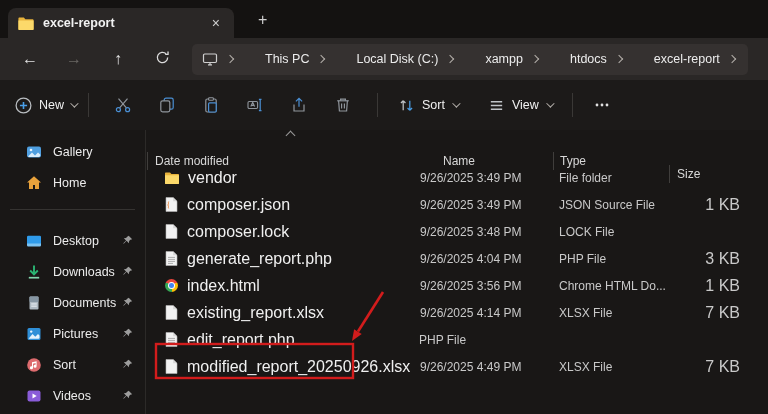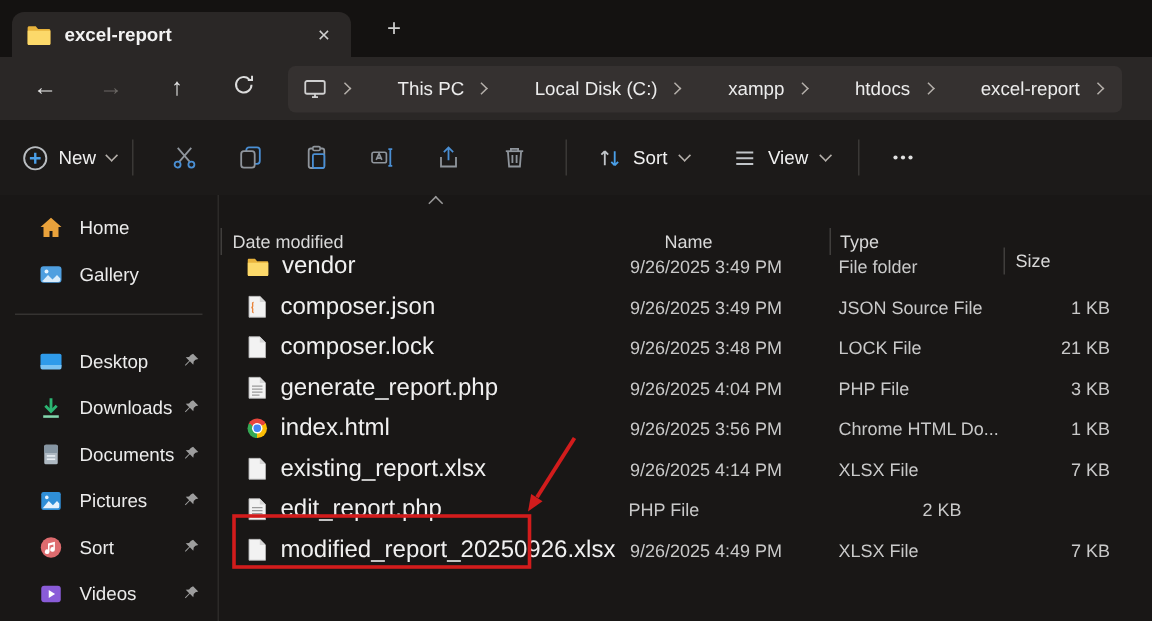--- a/index.html
+++ b/index.html
@@ -50,21 +50,21 @@
   .h-name{padding-left:30px;}
   .h-date{padding-left:7px;}
   .h-type{padding-left:6px;}
   .h-size{padding-left:7px;margin-top:27px;}
   .row{height:27px;}
   .c-name{display:flex;align-items:center;padding-left:18px;box-sizing:border-box;overflow:hidden;}
   .fname{font-size:16px;color:#f0f0f0;margin-left:9px;white-space:nowrap;}
   .c-date,.c-type{font-size:12px;color:#c9c9c9;white-space:nowrap;}
   .c-date{padding-left:7px;}
   .c-type{padding-left:6px;}
-  .c-size{font-size:12px;color:#c9c9c9;text-align:right;padding-right:28px;}
+  .c-size{font-size:16px;color:#c9c9c9;text-align:right;padding-right:28px;}
   .fi{flex:0 0 auto;display:inline-flex;}
   
   .chrome{width:13px;height:13px;border-radius:50%;position:relative;
           background:conic-gradient(from -60deg,#e8453c 0 120deg,#fcbd06 0 240deg,#35a854 0);}
   .chrome::before{content:"";position:absolute;inset:3px;border-radius:50%;background:#fff;}
   .chrome::after{content:"";position:absolute;inset:4.2px;border-radius:50%;background:#4285f4;}
   .overlay{position:absolute;inset:0;pointer-events:none;z-index:40;}
 </style>
 </head>
 <body>
@@ -198,34 +198,34 @@
         </svg>
     </div>
   </div>
 
   <div class="content">
 
     <div class="sidebar">
       <div class="side-item">
         <span class="fi">
           <svg width="16" height="16" viewBox="0 0 16 16">
-              <path d="M8 1.2 1 7.4h2V14h4v-4h2v4h4V7.4h2z" fill="#e9a23b"></path>
-            </svg>
-        </span>
-        <span class="lbl">Home</span>
-      </div>
-      <div class="side-item">
-        <span class="fi">
-          <svg width="16" height="16" viewBox="0 0 16 16">
               <rect x="1" y="2.5" width="14" height="11" rx="2" fill="#4f9fe0"></rect>
               <path d="M2 12.6 6 8.4l3 3 3-3 2.2 2.2v1a1.4 1.4 0 0 1-1.4 1.4H3.4A1.4 1.4 0 0 1 2 11.6z" fill="#d9ecfb"></path>
               <circle cx="5" cy="6" r="1.3" fill="#e8f4ff"></circle>
             </svg>
         </span>
         <span class="lbl">Gallery</span>
+      </div>
+      <div class="side-item">
+        <span class="fi">
+          <svg width="16" height="16" viewBox="0 0 16 16">
+              <path d="M8 1.2 1 7.4h2V14h4v-4h2v4h4V7.4h2z" fill="#e9a23b"></path>
+            </svg>
+        </span>
+        <span class="lbl">Home</span>
       </div>
       <div class="side-div"></div>
       <div class="side-item">
         <span class="fi">
           <svg width="16" height="16" viewBox="0 0 16 16">
               <rect x="1" y="2.8" width="14" height="9.4" rx="1.2" fill="#2f9bea"></rect>
               <path d="M1 10.4h14v1.8a1.2 1.2 0 0 1-1.2 1.2H2.2A1.2 1.2 0 0 1 1 12.2z" fill="#7cc3f2"></path>
             </svg>
         </span>
         <span class="lbl">Desktop</span>
@@ -356,21 +356,20 @@
             <span class="fi">
               <svg width="13" height="15" viewBox="0 0 13 15">
                 <path d="M1 .5h7.2L12 4.3v10.2H1z" fill="#f2f2f2" stroke="#b5b5b5" stroke-width=".6"></path>
                 <path d="M8.2.5 12 4.3H8.2z" fill="#d6d6d6"></path>
               </svg>
             </span>
             <span class="fname">composer.lock</span>
           </div>
         <div class="c-date">9/26/2025 3:48 PM</div>
         <div class="c-type">LOCK File</div>
-        <div class="c-size">21 KB</div>
       </div>
 
       <div class="grid row">
         <div class="c-name">
             <span class="fi">
               <svg width="13" height="15" viewBox="0 0 13 15">
                 <path d="M1 .5h7.2L12 4.3v10.2H1z" fill="#f2f2f2" stroke="#b5b5b5" stroke-width=".6"></path>
                 <path d="M8.2.5 12 4.3H8.2z" fill="#d6d6d6"></path>
                 <g stroke="#9a9a9a" stroke-width=".8">
                   <path d="M3 6.4h7M3 8.4h7M3 10.4h7M3 12.4h5"></path>
@@ -416,21 +415,20 @@
                 <path d="M1 .5h7.2L12 4.3v10.2H1z" fill="#f2f2f2" stroke="#b5b5b5" stroke-width=".6"></path>
                 <path d="M8.2.5 12 4.3H8.2z" fill="#d6d6d6"></path>
                 <g stroke="#9a9a9a" stroke-width=".8">
                   <path d="M3 6.4h7M3 8.4h7M3 10.4h7M3 12.4h5"></path>
                 </g>
               </svg>
             </span>
             <span class="fname">edit_report.php</span>
           </div>
         <div class="c-type">PHP File</div>
-        <div class="c-size">2 KB</div>
       </div>
 
       <div class="grid row">
         <div class="c-name">
             <span class="fi">
               <svg width="13" height="15" viewBox="0 0 13 15">
                 <path d="M1 .5h7.2L12 4.3v10.2H1z" fill="#f2f2f2" stroke="#b5b5b5" stroke-width=".6"></path>
                 <path d="M8.2.5 12 4.3H8.2z" fill="#d6d6d6"></path>
               </svg>
             </span>

